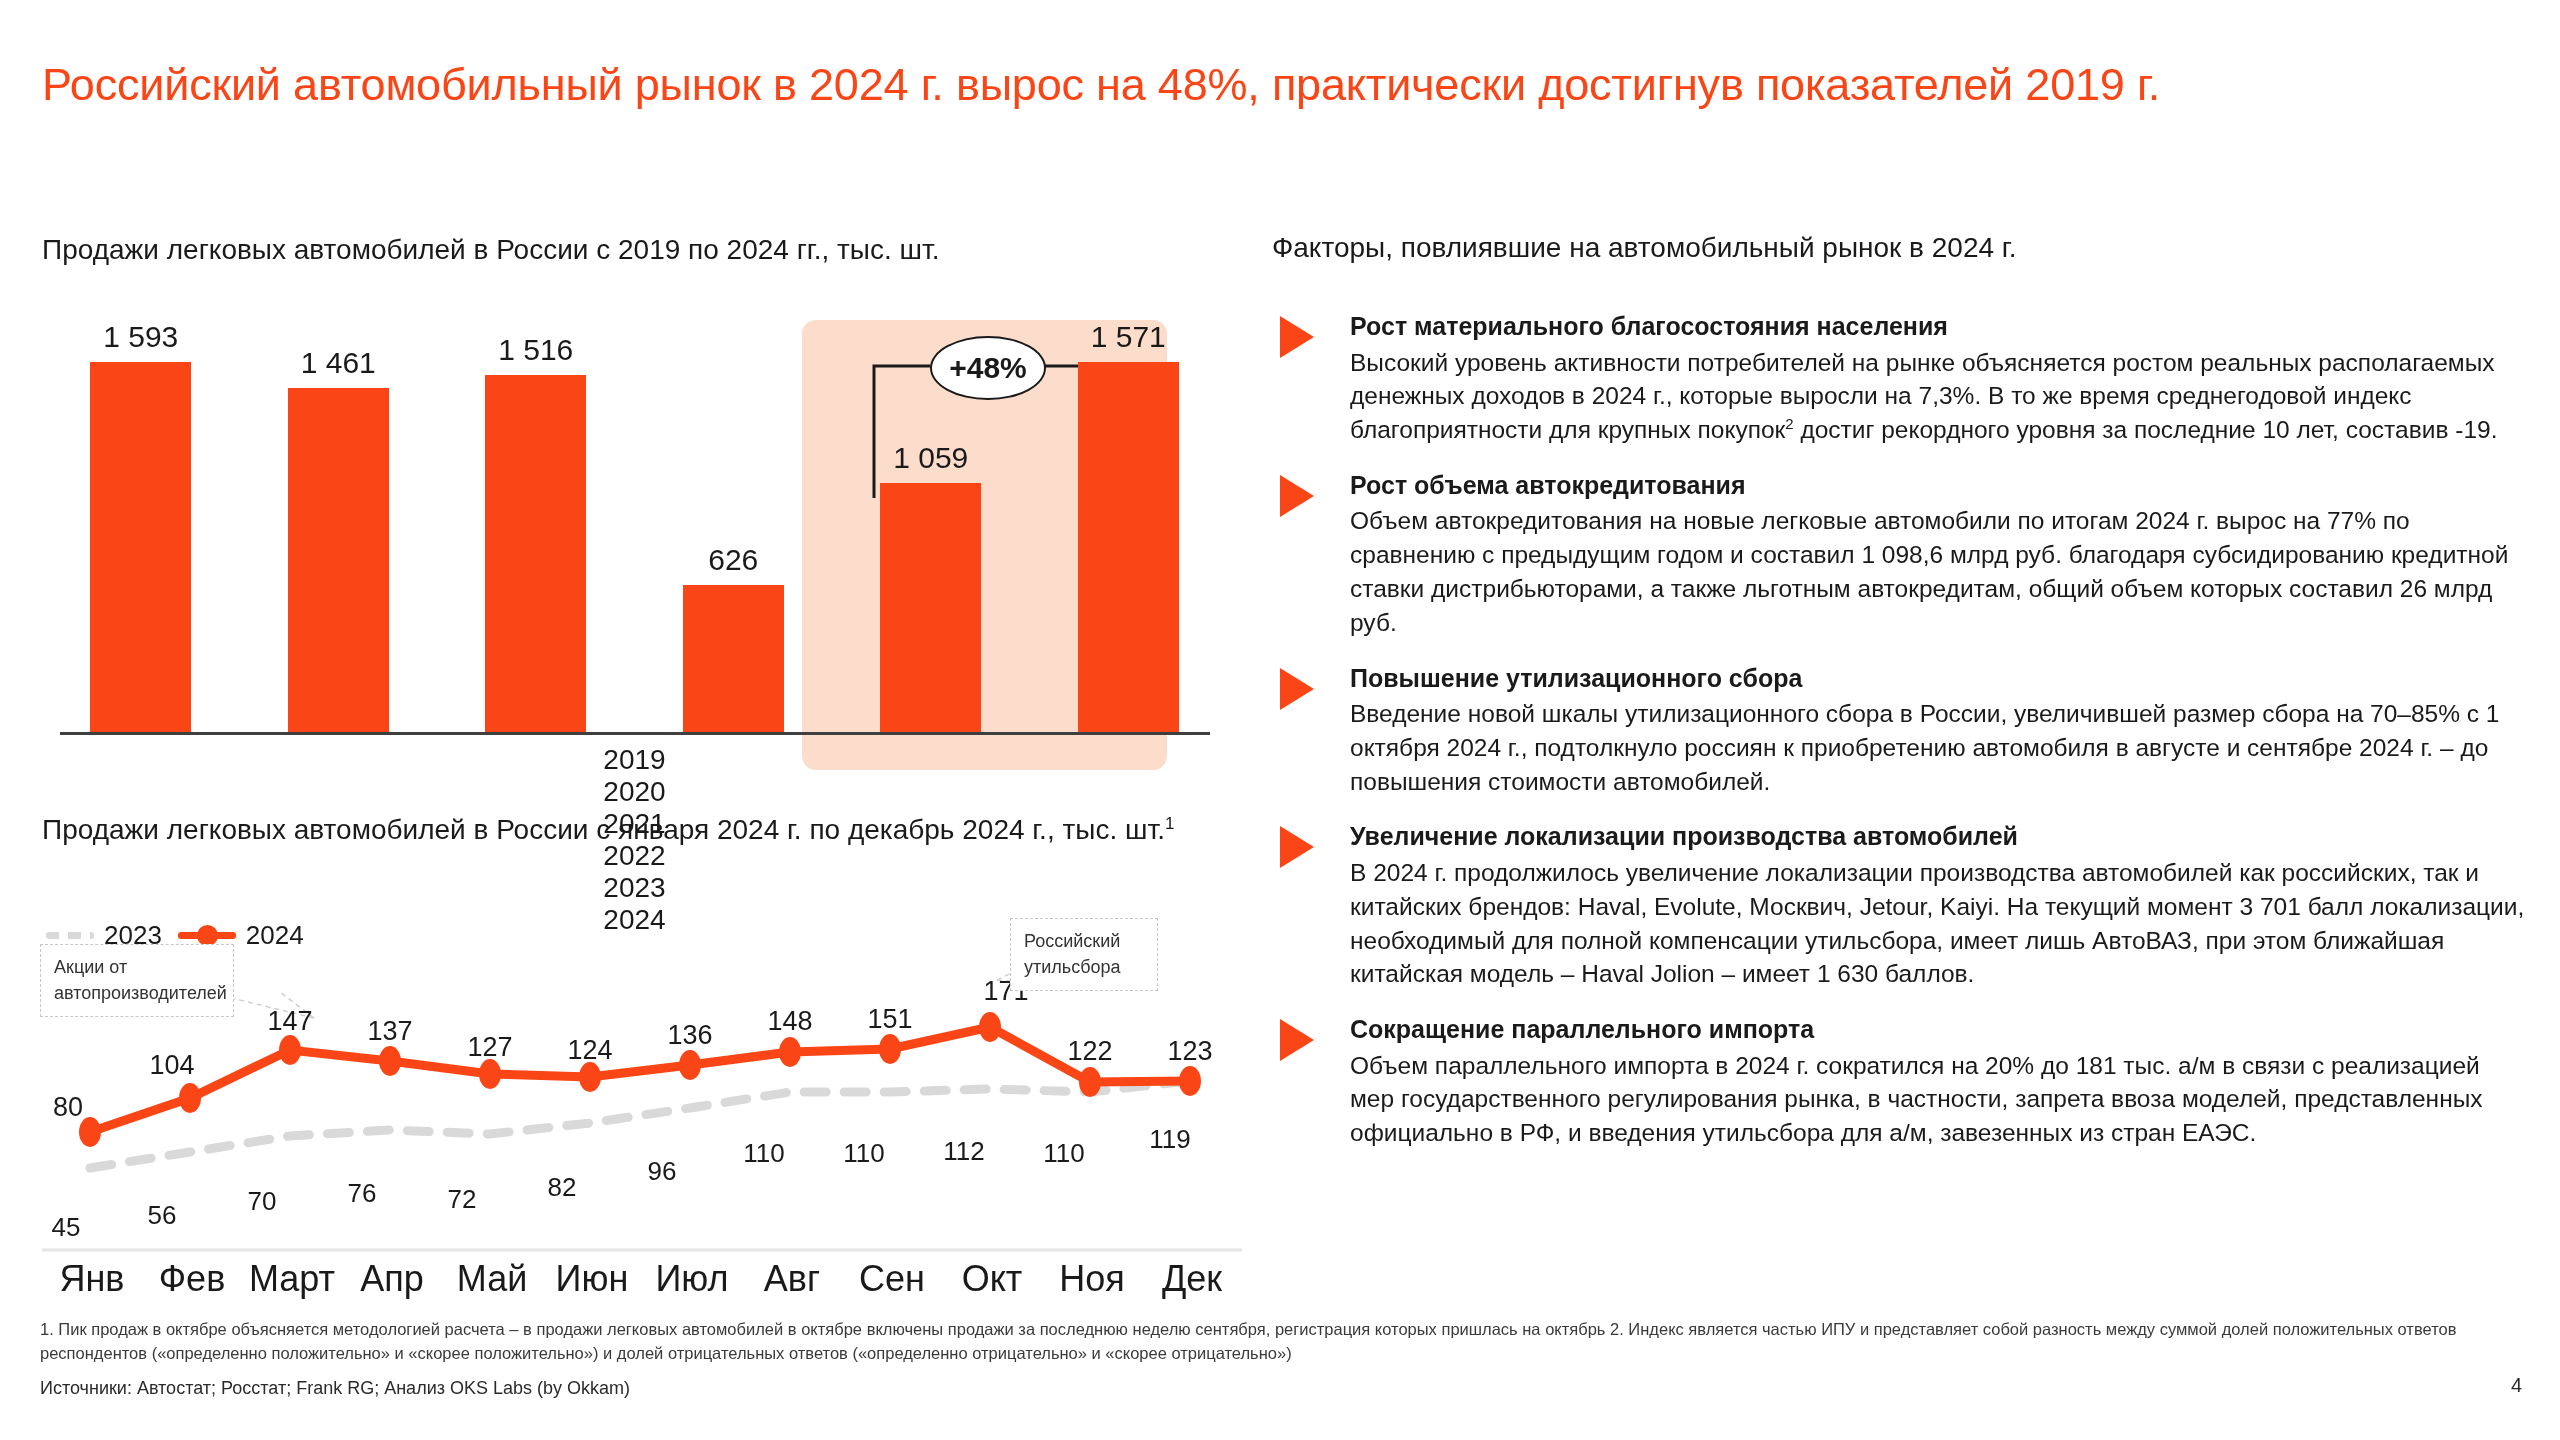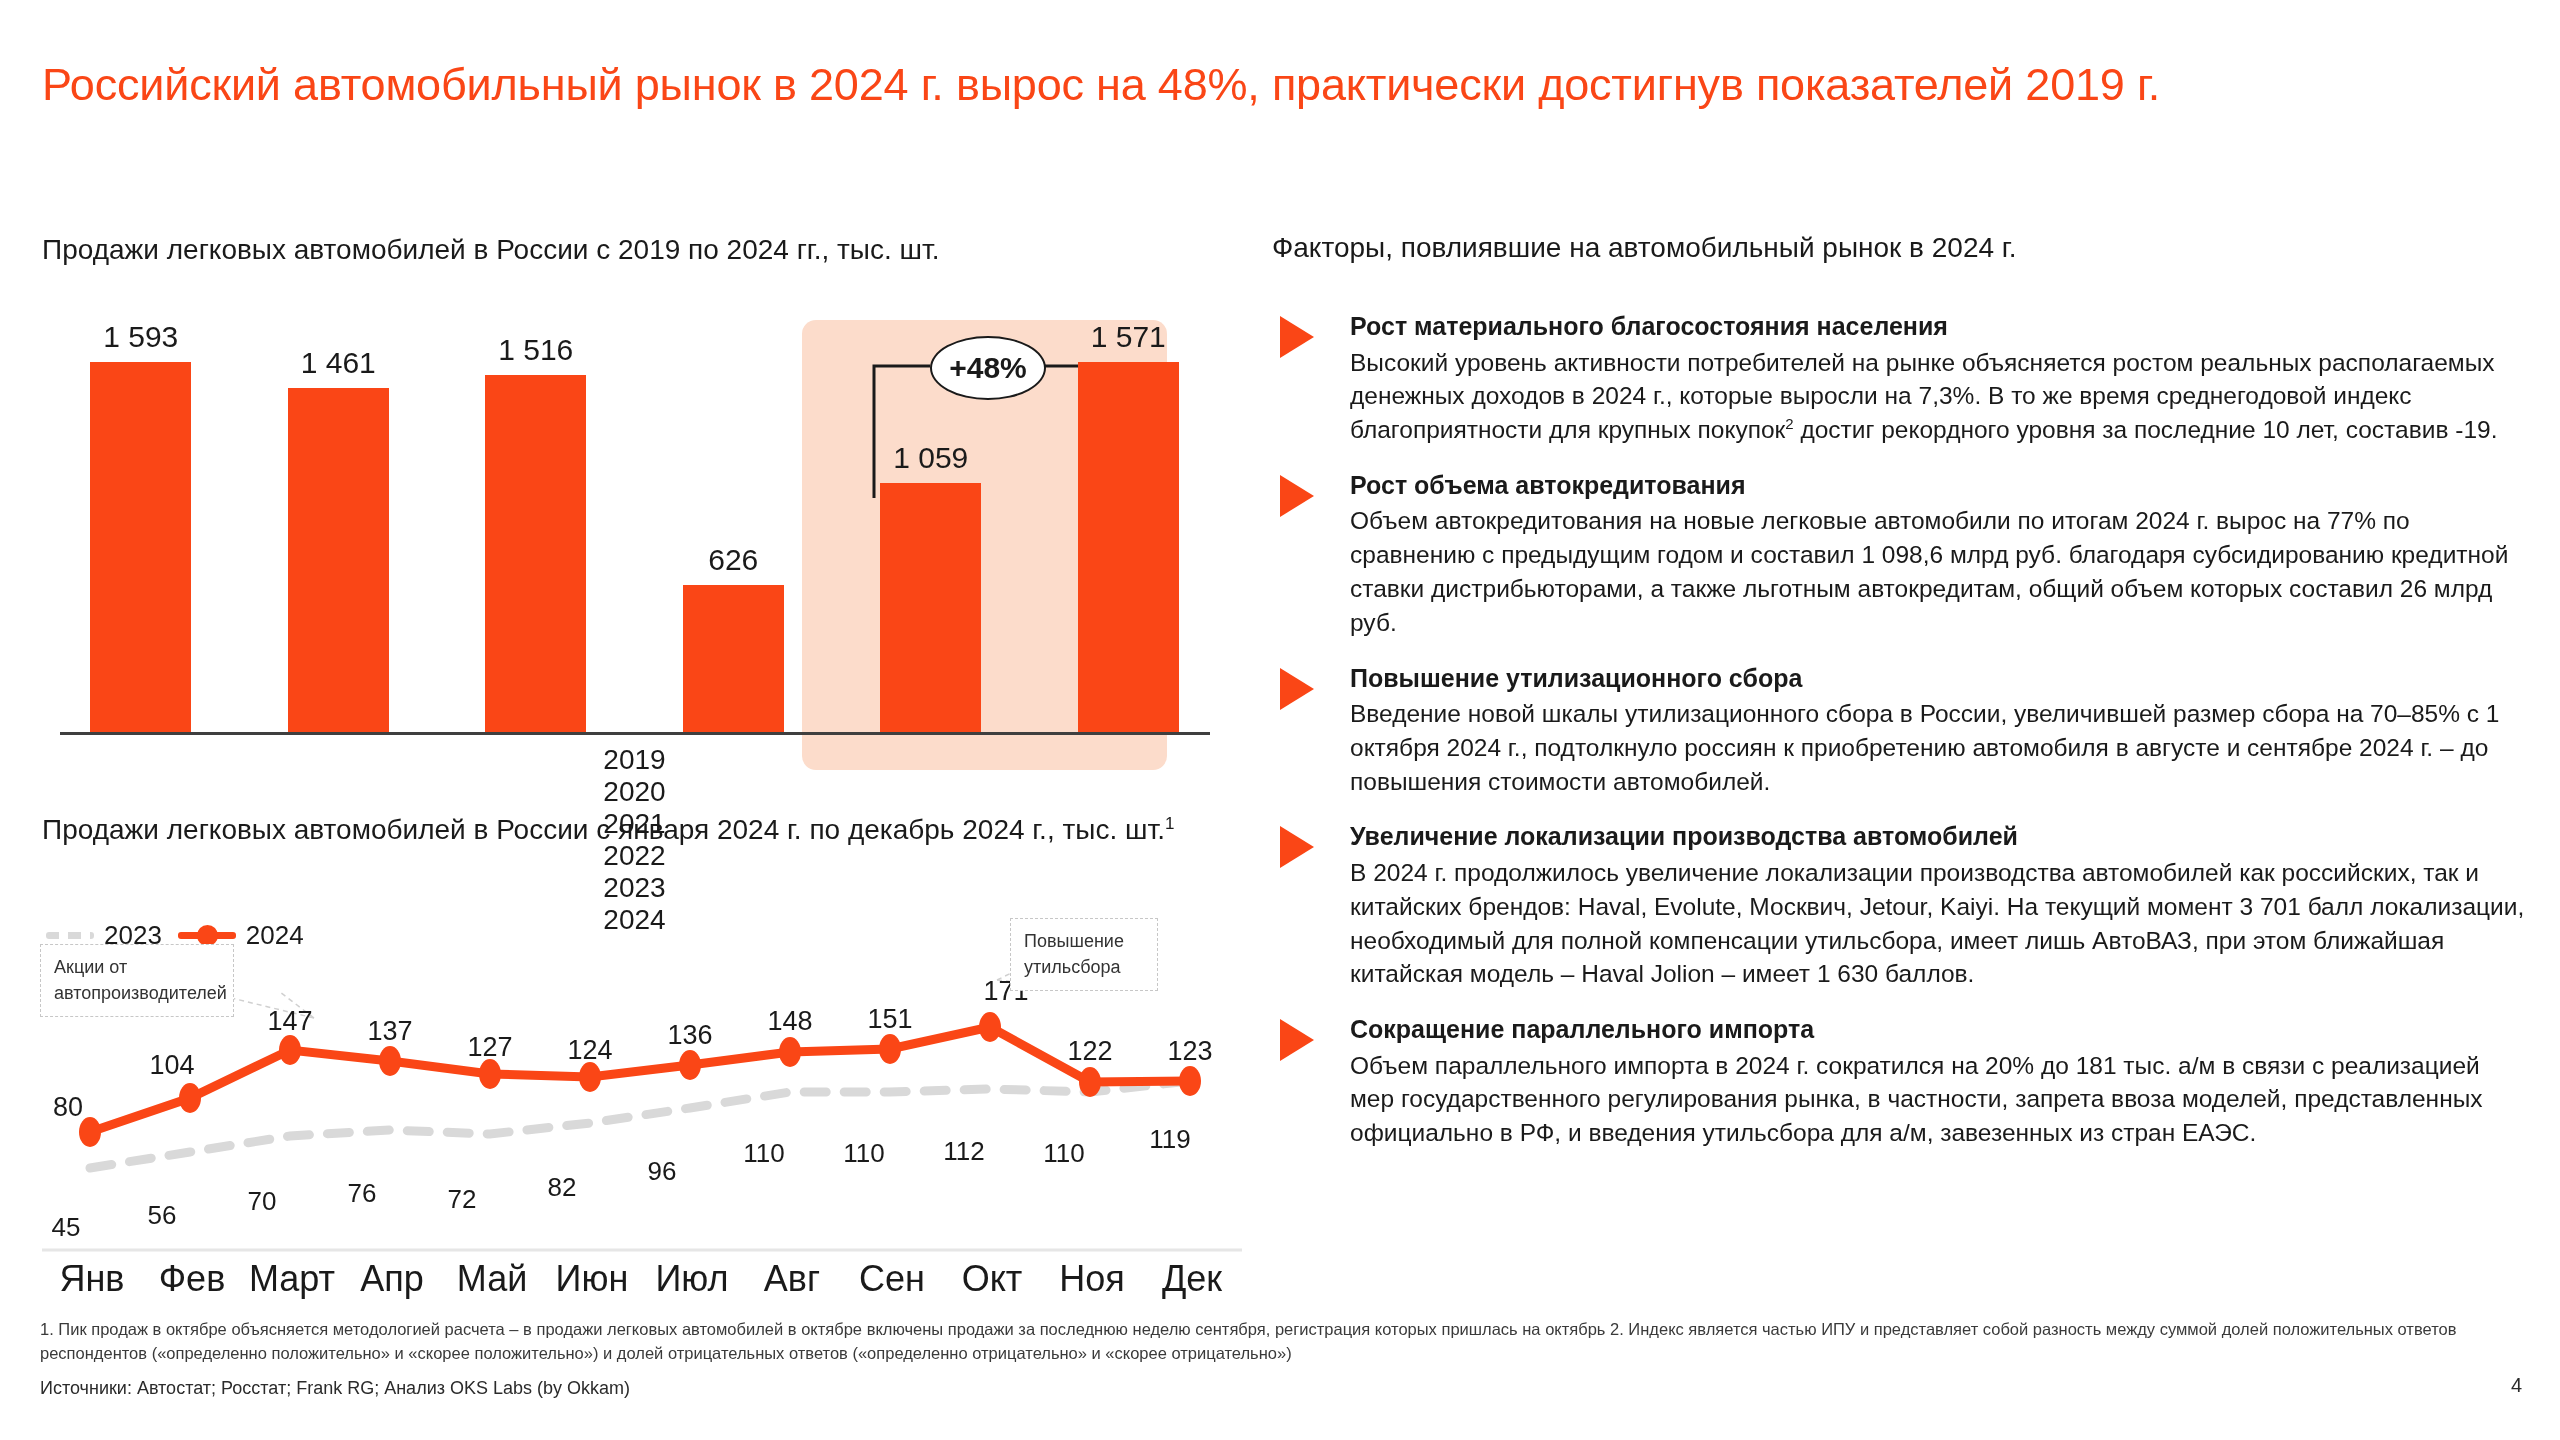--- a/index.html
+++ b/index.html
@@ -292,21 +292,21 @@
     <div class="pt-label-2023" style="left:822px; top:188px;">110</div>
     <div class="pt-label-2023" style="left:922px; top:186px;">112</div>
     <div class="pt-label-2023" style="left:1022px;top:188px;">110</div>
     <div class="pt-label-2023" style="left:1128px;top:174px;">119</div>
 
     <div class="anno-box" style="left:-2px; top:-6px; width:194px;">
       <div>Акции от</div>
       <div>автопроизводителей</div>
     </div>
     <div class="anno-box" style="left:968px; top:-32px; width:148px;">
-      <div>Повышение</div>
+      <div>Российский</div>
       <div>утильсбора</div>
     </div>
   </div>
 
   <div id="month-axis">
     <div class="month-label">Янв</div>
     <div class="month-label">Фев</div>
     <div class="month-label">Март</div>
     <div class="month-label">Апр</div>
     <div class="month-label">Май</div>

